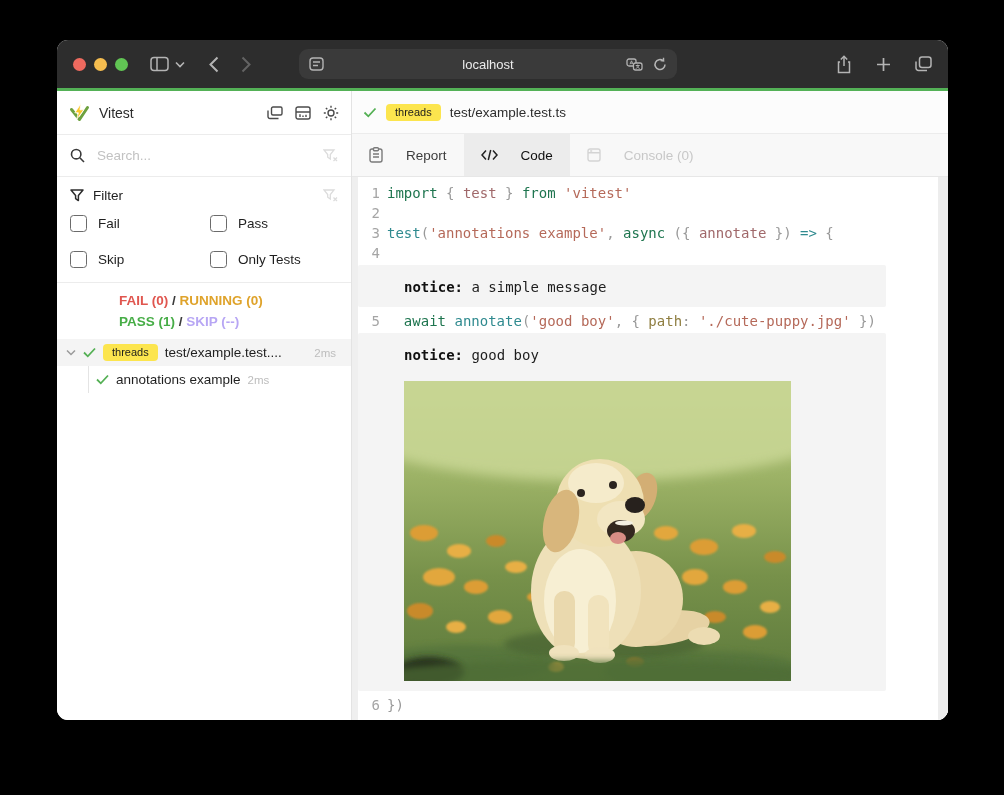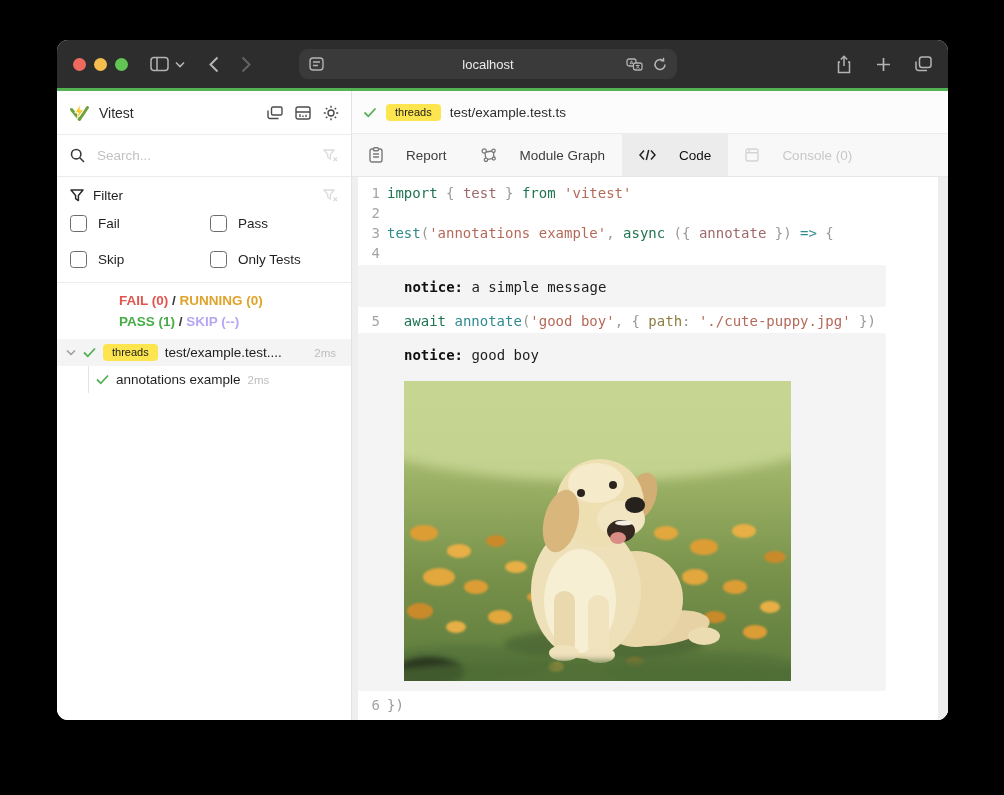--- a/index.html
+++ b/index.html
@@ -305,32 +305,20 @@
         <div class="tab">
           <span class="ticon">
             <svg width="14" height="16" viewBox="0 0 14 16" fill="none" stroke="currentColor" stroke-width="1.4">
                 <rect x="1" y="2" width="12" height="13" rx="2"></rect>
                 <rect x="4.5" y="0.8" width="5" height="3" rx="1" fill="#f8f8f8"></rect>
                 <line x1="4" y1="7" x2="10" y2="7"></line>
                 <line x1="4" y1="10" x2="10" y2="10"></line>
               </svg>
           </span>
           <span>Report</span>
-        </div>
-        <div class="tab">
-          <span class="ticon">
-            <svg width="16" height="15" viewBox="0 0 16 15" fill="none" stroke="currentColor" stroke-width="1.3">
-                <circle cx="3.2" cy="3" r="2.1"></circle>
-                <circle cx="12.5" cy="2.8" r="1.7"></circle>
-                <circle cx="5" cy="11.8" r="1.7"></circle>
-                <circle cx="12.8" cy="10.5" r="1.5"></circle>
-                <path d="M5.2 4 L11 3 M4 5 L4.8 10.2 M6.5 11.3 L11.4 10.7 M12.6 4.5 L12.8 9"></path>
-              </svg>
-          </span>
-          <span>Module Graph</span>
         </div>
         <div class="tab active">
           <span class="ticon">
             <svg width="17" height="12" viewBox="0 0 17 12" fill="none" stroke="currentColor" stroke-width="1.5">
                 <polyline points="5,1.5 1,6 5,10.5"></polyline>
                 <polyline points="12,1.5 16,6 12,10.5"></polyline>
                 <line x1="9.7" y1="1" x2="7.3" y2="11"></line>
               </svg>
           </span>
           <span>Code</span>

